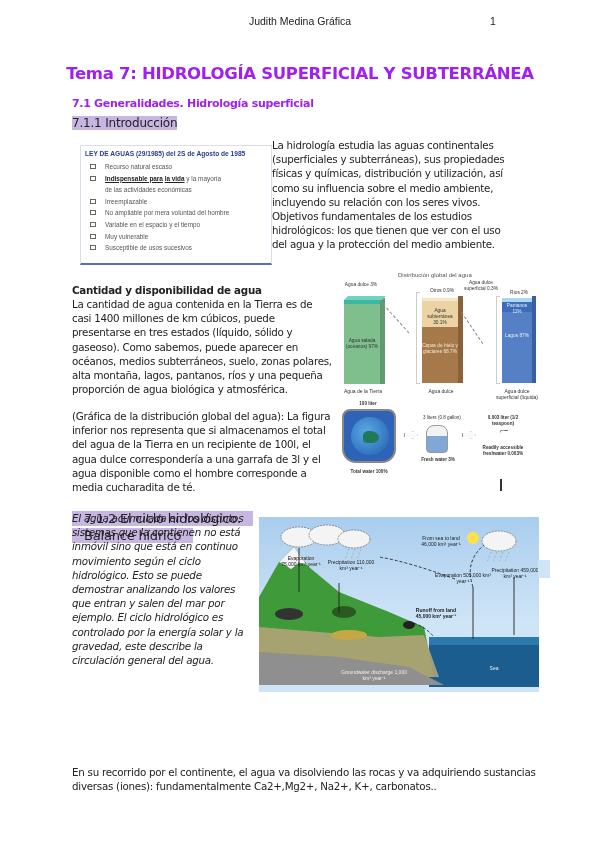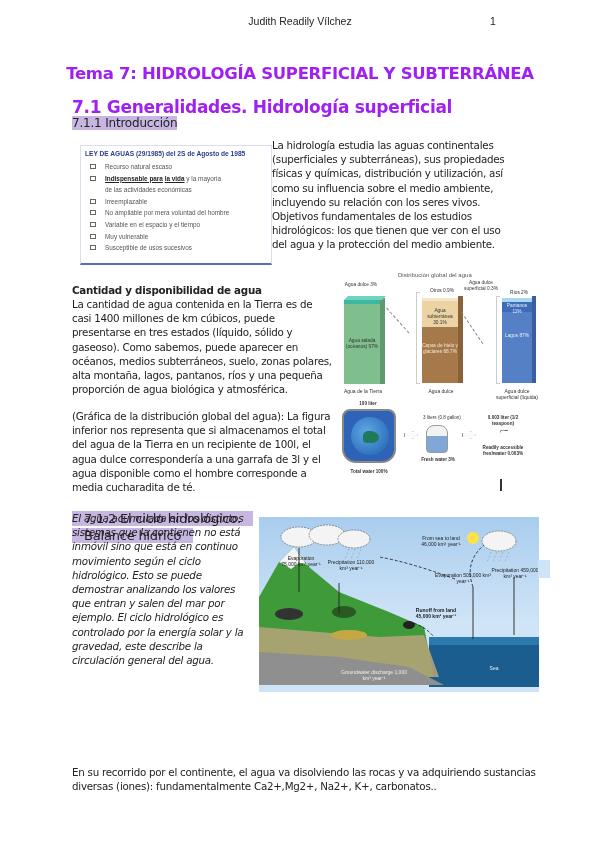--- a/index.html
+++ b/index.html
@@ -3,21 +3,21 @@
 <meta charset="utf-8">
 <style>
   * { box-sizing: border-box; margin: 0; padding: 0; }
   html, body { width: 600px; height: 848px; background: #ffffff; overflow: hidden; }
   body { position: relative; font-family: "DejaVu Sans", sans-serif; color: #222; }
 
   .header-author { position: absolute; top: 15px; left: 0; width: 600px; text-align: center; font-family: "Liberation Sans", sans-serif; font-size: 10.5px; color: #222; }
   .header-page { position: absolute; top: 15px; left: 490px; font-family: "Liberation Sans", sans-serif; font-size: 10.5px; color: #222; }
 
   .title { position: absolute; top: 64px; left: 0; width: 600px; text-align: center; font-family: "DejaVu Sans", sans-serif; font-weight: bold; font-size: 16.5px; color: #a020f0; letter-spacing: -0.3px; }
-  .subtitle { position: absolute; top: 97px; left: 72px; font-family: "DejaVu Sans", sans-serif; font-weight: bold; font-size: 17px; color: #a020f0; letter-spacing: -0.3px; }
+  .subtitle { position: absolute; top: 97px; left: 72px; font-family: "DejaVu Sans", sans-serif; font-weight: bold; font-size: 11px; color: #a020f0; letter-spacing: -0.3px; }
   .hl-heading { background: #c8b6e2; font-size: 12px; color: #222; letter-spacing: -0.2px; }
   .h-711 { position: absolute; top: 112px; left: 72px; }
 
   .body-text { font-size: 10.3px; line-height: 14.2px; color: #222; letter-spacing: -0.25px; }
 
   
   .law-box { position: absolute; top: 145px; left: 80px; width: 192px; height: 120px; border: 1px solid #dde; border-bottom: 2px solid #5a6fb0; background: #fff; padding: 4px 4px; }
   .law-title { font-family: "Liberation Sans", sans-serif; font-size: 6.6px; font-weight: bold; color: #2a3c8a; white-space: nowrap; }
   .law-list { list-style: none; margin-top: 4px; }
   .law-list li { font-family: "Liberation Sans", sans-serif; font-size: 6.4px; color: #555; line-height: 11.6px; padding-left: 20px; position: relative; white-space: nowrap; }
@@ -61,21 +61,21 @@
   .cyc-lbl { position: absolute; font-family: "Liberation Sans", sans-serif; font-size: 5px; color: #222; text-align: center; line-height: 6px; }
   .cyc-lbl.bold { font-weight: bold; }
   .cyc-lbl.white { color: #eee; }
   .cyc-tab { position: absolute; left: 538px; top: 560px; width: 12px; height: 18px; background: #cfe4f7; }
 
   .final-text { position: absolute; top: 765px; left: 72px; width: 470px; }
 </style>
 </head>
 <body>
 
-<div class="header-author">Judith Readily Vílchez</div>
+<div class="header-author">Judith Medina Gráfica</div>
 <div class="header-page">1</div>
 
 <div class="title">Tema 7: HIDROLOGÍA SUPERFICIAL Y SUBTERRÁNEA</div>
 <div class="subtitle">7.1 Generalidades. Hidrología superficial</div>
 <div class="h-711">
   <span class="hl-heading">7.1.1 Introducción</span>
 </div>
 
 <div class="law-box">
   <div class="law-title">LEY DE AGUAS (29/1985) del 2S de Agosto de 1985</div>

